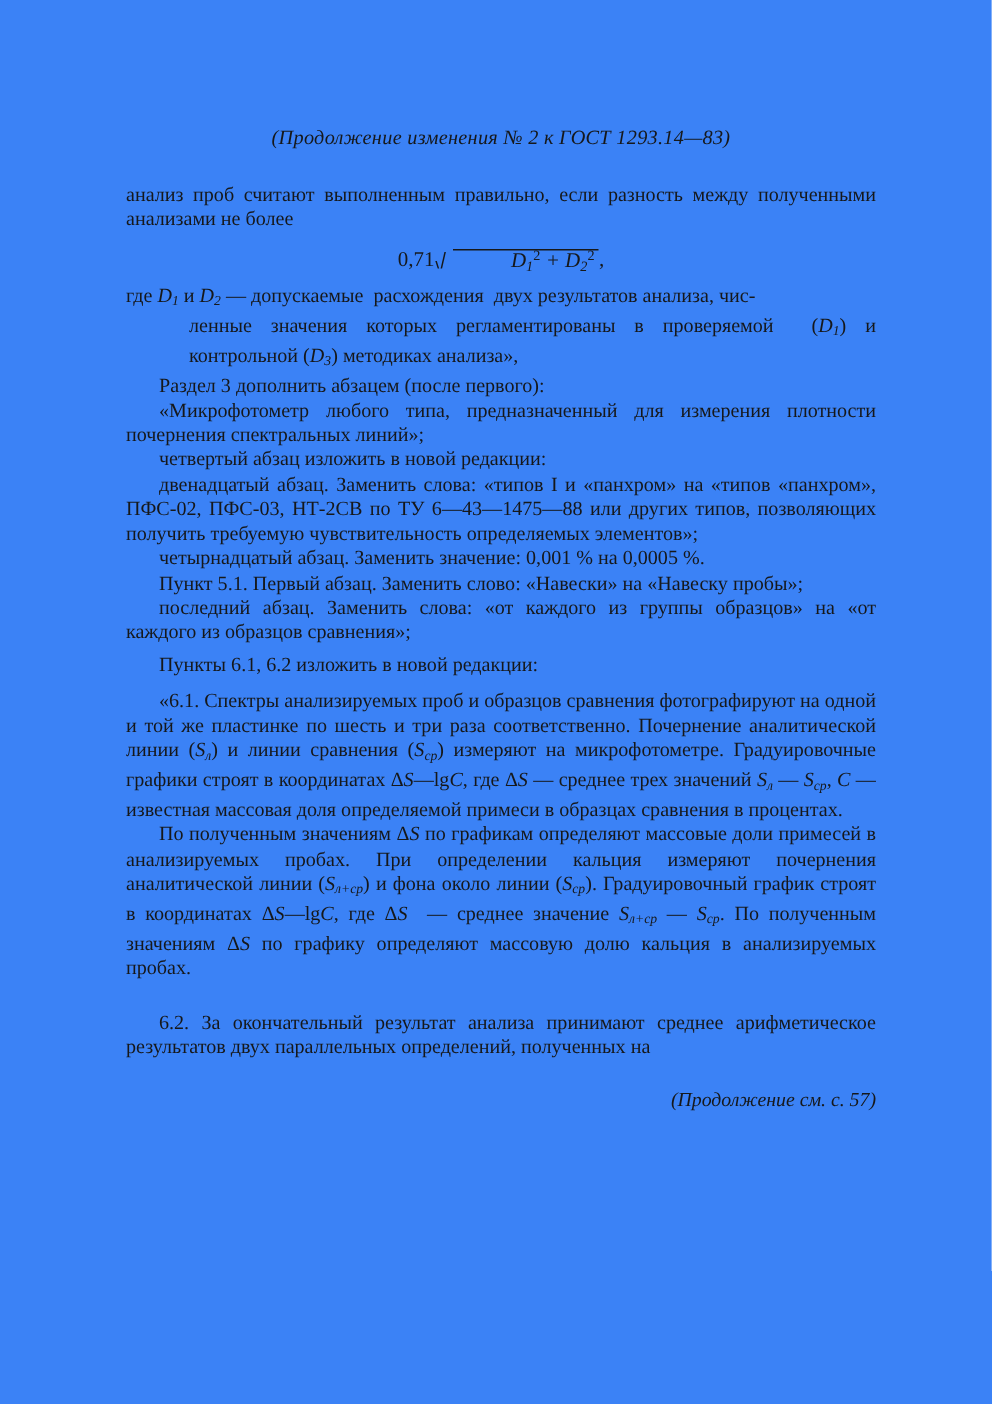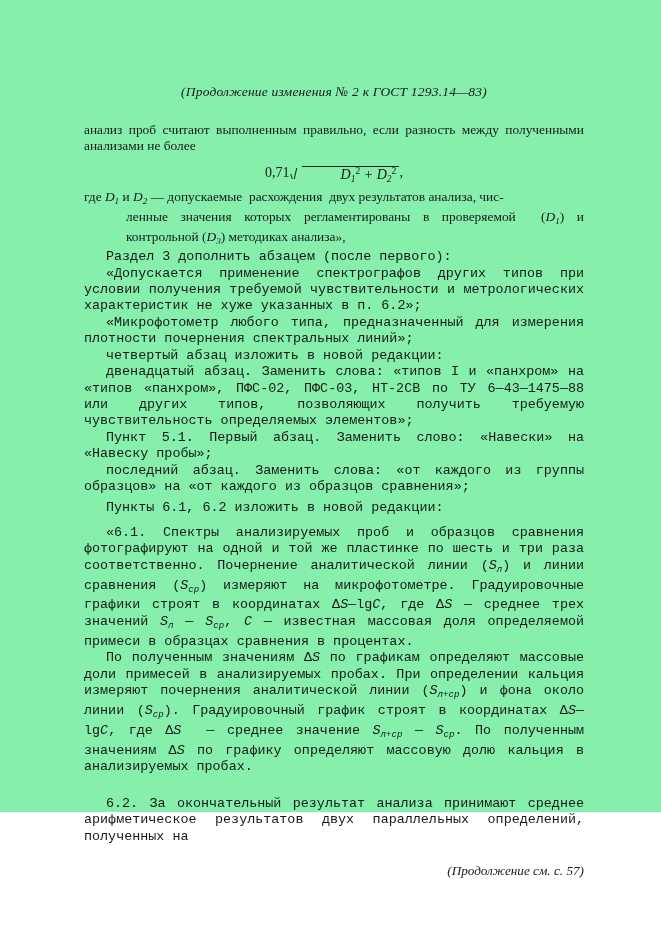--- a/index.html
+++ b/index.html
@@ -10,22 +10,22 @@
   body {
     width: 661px;
     height: 936px;
     font-family: "Liberation Serif", serif;
     color: #16181a;
     overflow: hidden;
   }
   .page {
     position: relative;
     width: 661px;
-    height: 812px;
-    background: #86efac;
+    height: 936px;
+    background: #3b82f6;
   }
   .content {
     position: absolute;
     left: 84px;
     top: 84px;
     width: 500px;
   }
   .header-line {
     text-align: center;
     font-style: italic;
@@ -38,21 +38,20 @@
     margin: 0;
     font-size: 13.4px;
     line-height: 16.4px;
     text-align: justify;
     text-justify: inter-word;
     text-indent: 0;
     hyphens: manual;
   }
   p.indent {
     text-indent: 22px;
-    font-family: Liberation Mono, monospace;
   }
   .formula {
     text-align: center;
     margin: 9px 0 6px 0;
     font-size: 14px;
   }
   .formula .sqrt-wrap {
     display: inline-block;
     position: relative;
     vertical-align: middle;
@@ -127,24 +126,24 @@
     <p class="body-par">анализ проб считают выполненным правильно, если разность между полученными анализами не более</p>
 
     <div class="formula">
       <span>0,71</span><span class="sqrt-wrap"><span class="radical"><span class="bar"></span><span class="radicand"><i class="var">D</i><sub class="sub-it">1</sub><sup>2</sup> + <i class="var">D</i><sub class="sub-it">2</sub><sup>2</sup></span></span></span><span>,</span>
     </div>
 
     <p class="body-par">где <i class="var">D</i><sub class="sub-it">1</sub> и <i class="var">D</i><sub class="sub-it">2</sub> — допускаемые&nbsp;&nbsp;расхождения&nbsp; двух результатов анализа, чис-</p>
     <p class="body-par" style="text-align:justify; padding-left:42px;">ленные значения которых регламентированы в проверяемой&nbsp; (<i class="var">D</i><sub class="sub-it">1</sub>) и контрольной (<i class="var">D</i><sub class="sub-it">3</sub>) методиках анализа»,</p>
 
     <p class="body-par indent">Раздел 3 дополнить абзацем (после первого):</p>
-    <p class="body-par indent">«Допускается применение спектрографов других типов при условии получения требуемой чувствительности и метрологических характеристик не хуже указанных в п. 6.2»;</p>
     <p class="body-par indent">«Микрофотометр любого типа, предназначенный для измерения плотности почернения спектральных линий»;</p>
     <p class="body-par indent">четвертый абзац изложить в новой редакции:</p>
     <p class="body-par indent">двенадцатый абзац. Заменить слова: «типов I и «панхром» на «типов «панхром», ПФС-02, ПФС-03, НТ-2СВ по ТУ 6—43—1475—88 или других типов, позволяющих получить требуемую чувствительность определяемых элементов»;</p>
+    <p class="body-par indent">четырнадцатый абзац. Заменить значение: 0,001 % на 0,0005 %.</p>
     <p class="body-par indent">Пункт 5.1. Первый абзац. Заменить слово: «Навески» на «Навеску пробы»;</p>
     <p class="body-par indent">последний абзац. Заменить слова: «от каждого из группы образцов» на «от каждого из образцов сравнения»;</p>
 
     <div class="gap-s"></div>
 
     <p class="body-par indent" style="margin-top:4px;">Пункты 6.1, 6.2 изложить в новой редакции:</p>
 
     <p class="body-par indent" style="margin-top:8px;">«6.1. Спектры анализируемых проб и образцов сравнения фотографируют на одной и той же пластинке по шесть и три раза соответственно. Почернение аналитической линии (<i class="var">S</i><sub class="sub-it">л</sub>) и линии сравнения (<i class="var">S</i><sub class="sub-it">ср</sub>) измеряют на микрофотометре. Градуировочные графики строят в координатах Δ<i class="var">S</i>—lg<i class="var">C</i>, где Δ<i class="var">S</i> — среднее трех значений <i class="var">S</i><sub class="sub-it">л</sub> — <i class="var">S</i><sub class="sub-it">ср</sub>, <i class="var">C</i> — известная массовая доля определяемой примеси в образцах сравнения в процентах.</p>
 
     <p class="body-par indent">По полученным значениям Δ<i class="var">S</i> по графикам определяют массовые доли примесей в анализируемых пробах. При определении кальция измеряют почернения аналитической линии (<i class="var">S</i><sub class="sub-it">л+ср</sub>) и фона около линии (<i class="var">S</i><sub class="sub-it">ср</sub>). Градуировочный график строят в координатах Δ<i class="var">S</i>—lg<i class="var">C</i>, где Δ<i class="var">S</i> &nbsp;— среднее значение <i class="var">S</i><sub class="sub-it">л+ср</sub> — <i class="var">S</i><sub class="sub-it">ср</sub>. По полученным значениям Δ<i class="var">S</i> по графику определяют массовую долю кальция в анализируемых пробах.</p>

